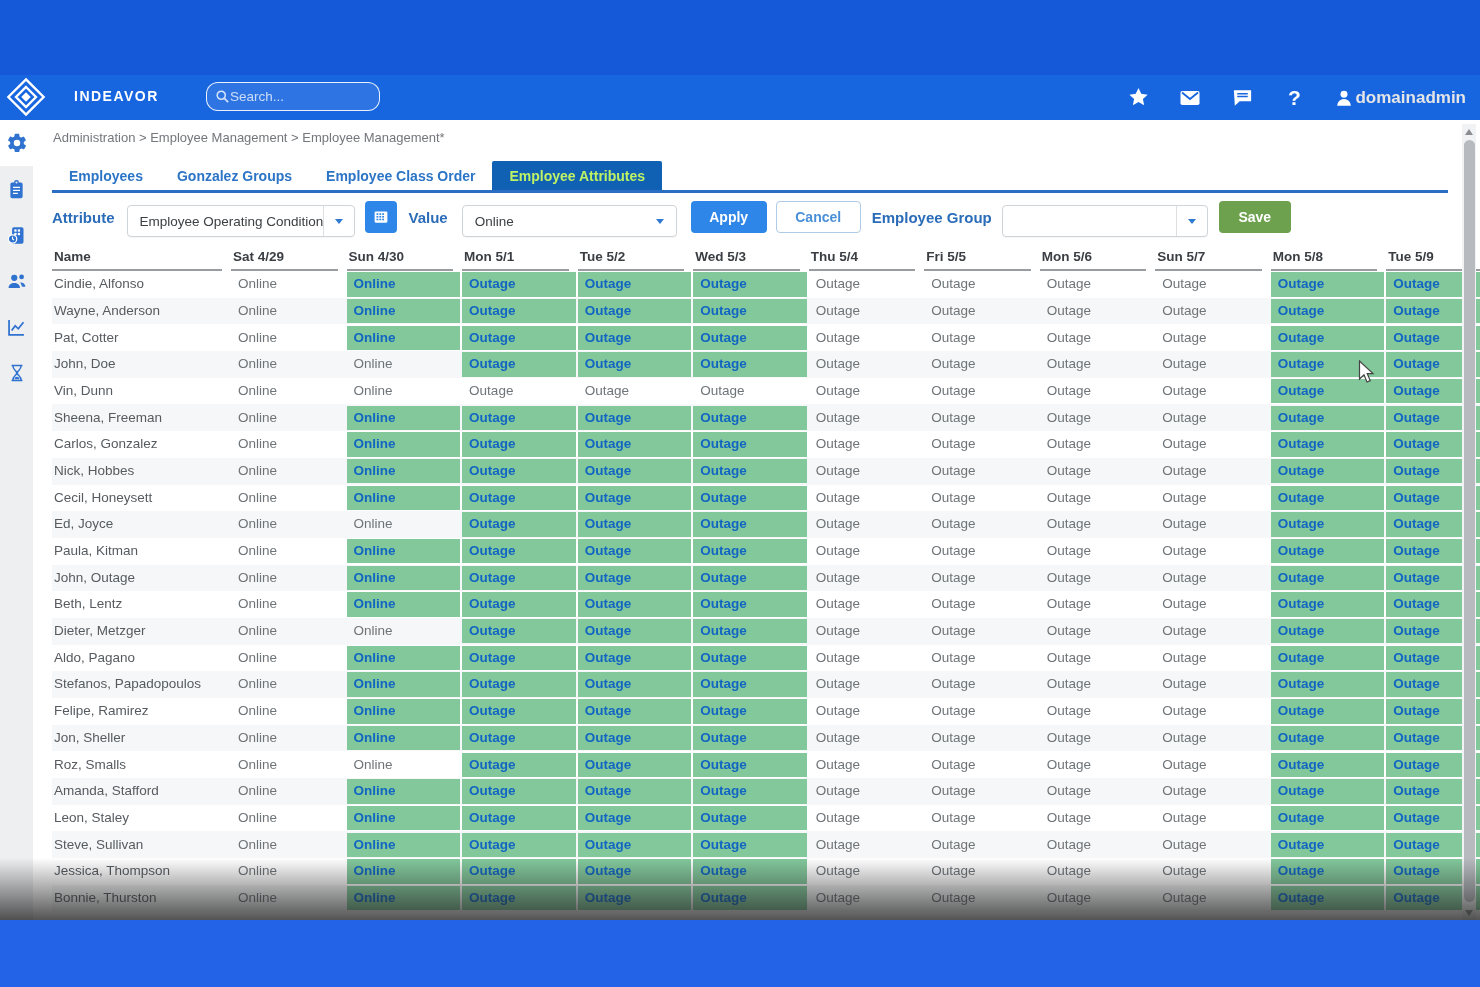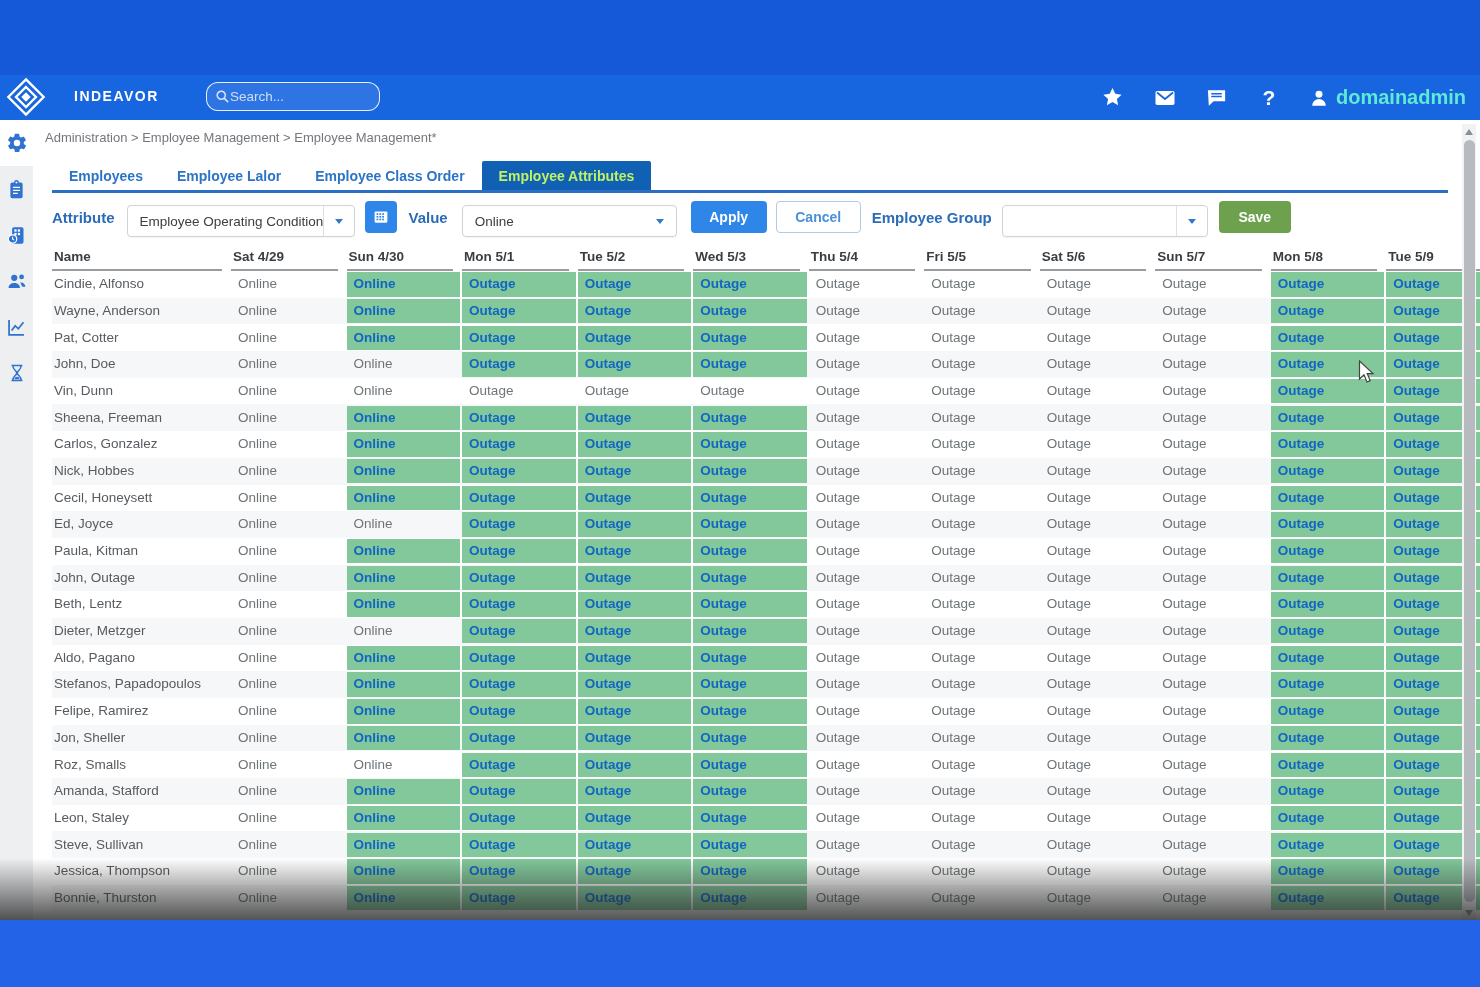--- a/index.html
+++ b/index.html
@@ -11,30 +11,30 @@
   .band-top { position:absolute; left:0; top:0; width:1480px; height:75px; background:#1659d8; }
   .appbar { position:absolute; left:0; top:75px; width:1480px; height:45px; background:#1766e0; display:flex; align-items:center; }
   .logo { position:absolute; left:6px; top:2px; width:40px; height:40px; }
   .brand { position:absolute; left:52px; top:13px; color:#fff; font-size:14px; font-weight:700; letter-spacing:1.5px;margin-left:22px; }
   .searchbox { position:absolute; left:194px; top:7px; width:174px; height:29px; border:1.5px solid rgba(255,255,255,.9); border-radius:12px; background:rgba(255,255,255,.10); display:flex; align-items:center; padding-left:8px;margin-left:12px; }
   .searchbox input { border:none; outline:none; background:transparent; color:#fff; font-size:13.5px; width:130px; font-family:"Liberation Sans",sans-serif; }
   .searchbox input::placeholder { color:rgba(255,255,255,.75); }
   .appbar-right { position:absolute; right:14px; top:0; height:45px; display:flex; align-items:center; gap:26px; }
   .abtn { width:26px; height:26px; display:flex; align-items:center; justify-content:center; cursor:pointer; }
   .help-q { color:#fff; font-size:21px; font-weight:700; }
-  .userchip { display:flex; align-items:center; gap:6px; color:#5eead4; font-size:20px; font-weight:600; }
+  .userchip { display:flex; align-items:center; color:#e5e5e5; font-size:17px; font-weight:600; }
 
   
   .sidebar { position:absolute; left:0; top:120px; width:33px; height:800px; background:#edeff1; }
   .side-item { width:33px; height:46px; display:flex; align-items:center; justify-content:center; }
   .side-item.active { background:#ffffff; }
 
   
   .content { position:absolute; left:33px; top:120px; width:1447px; height:800px; background:#fff; overflow:hidden; }
-  .breadcrumb { position:absolute; left:12px; top:10px; font-size:13px; color:#73777c; }
+  .breadcrumb { position:absolute; left:20px; top:10px; font-size:13px; color:#73777c; }
 
   .tabs { position:absolute; left:19px; top:40px; width:1396px; height:33px; display:flex; align-items:flex-end; border-bottom:3px solid #2a6fc4; }
   .tab { padding:7px 17px 6px 17px; font-size:14px; font-weight:600; color:#2b74c6; white-space:nowrap; cursor:pointer; }
   .tab.selected { background:#1061b4; color:#bef264; border-radius:2px 2px 0 0; }
 
   
   .toolbar { position:absolute; left:19px; top:80px; height:34px; display:flex; align-items:center; }
   .tlabel { color:#2b6cb8; font-size:15px; font-weight:600; white-space:nowrap; }
   .selectbox { height:32px; background:#fff; border:1px solid #cfd4d8; border-radius:4px; display:flex; align-items:center; justify-content:space-between; box-shadow:0 1px 1px rgba(0,0,0,.04); cursor:pointer;margin-top:8px; }
   .selectbox .sval { padding-left:12px; font-size:13.5px; color:#3c4043; white-space:nowrap; overflow:hidden; }
@@ -173,21 +173,21 @@
           <path d="M9 19.5c0-2 1.7-3 3-3s3 1 3 3z" fill="#2f72cf"></path>
         </svg>
     </div>
   </div>
 
   <div class="content">
     <div class="breadcrumb">Administration &gt; Employee Management &gt; Employee Management*</div>
 
     <div class="tabs">
       <div class="tab">Employees</div>
-      <div class="tab">Employee Lalor</div>
+      <div class="tab">Gonzalez Groups</div>
       <div class="tab">Employee Class Order</div>
       <div class="tab selected">Employee Attributes</div>
     </div>
 
     <div class="toolbar">
       <span class="tlabel">Attribute</span>
       <div class="selectbox" style="width:228px; margin-left:12px;">
         <span class="sval">Employee Operating Condition</span>
         <span class="arrow-sect">
             <span class="tri-down"></span>
@@ -264,21 +264,21 @@
               <th>
                 <div class="hcell">Wed 5/3</div>
               </th>
               <th>
                 <div class="hcell">Thu 5/4</div>
               </th>
               <th>
                 <div class="hcell">Fri 5/5</div>
               </th>
               <th>
-                <div class="hcell">Sat 5/6</div>
+                <div class="hcell">Mon 5/6</div>
               </th>
               <th>
                 <div class="hcell">Sun 5/7</div>
               </th>
               <th>
                 <div class="hcell">Mon 5/8</div>
               </th>
               <th>
                 <div class="hcell">Tue 5/9</div>
               </th>

